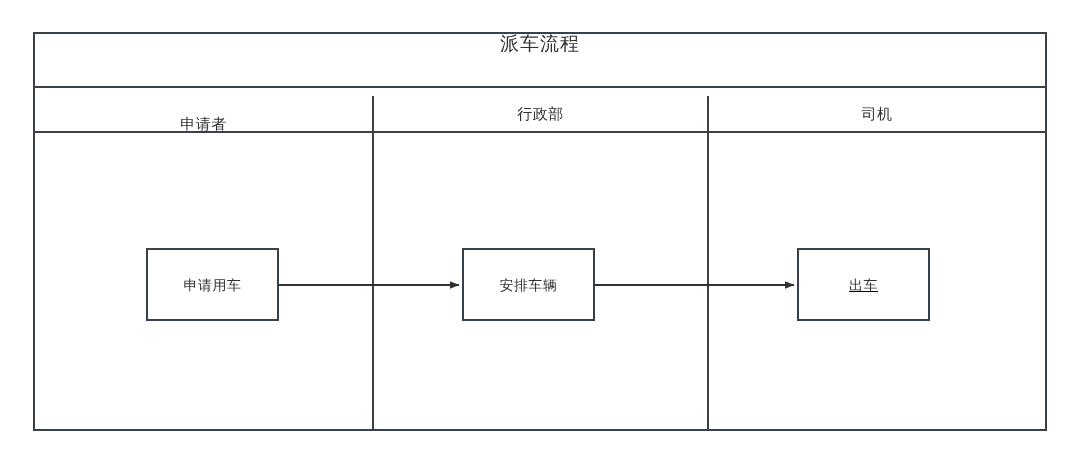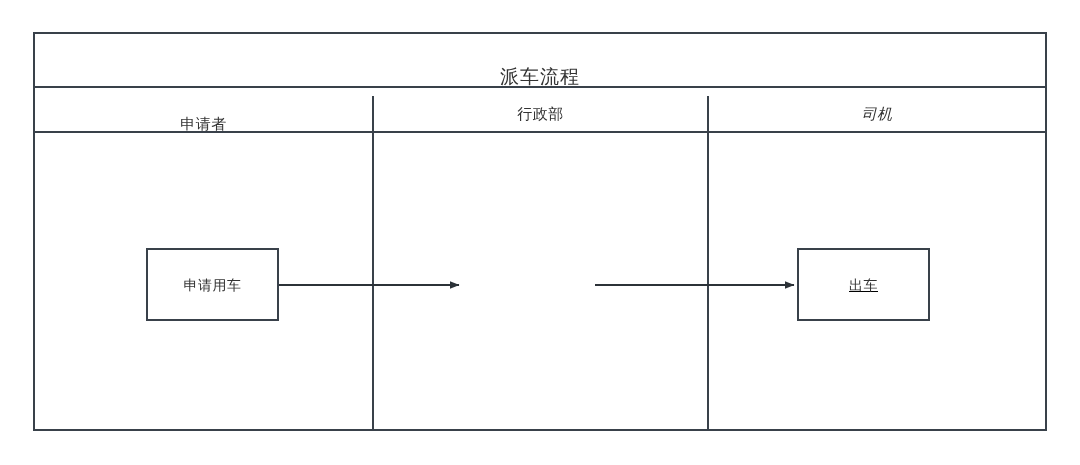--- a/index.html
+++ b/index.html
@@ -36,21 +36,21 @@
     display: flex;
     flex-direction: column;
   }
 
   
   .title-row {
     flex: 0 0 54px;
     box-sizing: border-box;
     border-bottom: 2px solid #39414a;
     display: flex;
-    align-items: flex-end;
+    align-items: flex-start;
     justify-content: center;
   }
   .title-text {
     font-size: 19px;
     color: #333333;
     letter-spacing: 1px;
     line-height: 1;
   }
 
   
@@ -87,21 +87,21 @@
     box-sizing: border-box;
     position: relative;
   }
   .lane-body + .lane-body {
     border-left: 2px solid #39414a;
   }
 
   
   .lane-w-1 { flex: 0 0 337px; margin-top: 28px; }
   .lane-w-2 { flex: 0 0 335px; }
-  .lane-w-3 { flex: 1 1 auto; font-style: italic; }
+  .lane-w-3 { flex: 1 1 auto; }
 
   
   .flow-layer {
     position: absolute;
     left: 0;
     top: 0;
     width: 1080px;
     height: 465px;
     pointer-events: none;
     padding-left: 28px;
@@ -181,20 +181,23 @@
 
       <line x1="279" y1="285" x2="459" y2="285" stroke="#2c3238" stroke-width="2" marker-end="url(#arrowhead)"></line>
 
       <line x1="595" y1="285" x2="794" y2="285" stroke="#2c3238" stroke-width="2" marker-end="url(#arrowhead)"></line>
     </svg>
 
     <div class="process-box" id="box-apply">
       <span class="process-box-text">申请用车</span>
     </div>
 
+    <div class="process-box" id="box-arrange">
+      <span class="process-box-text">安排车辆</span>
+    </div>
 
     <div class="process-box" id="box-dispatch">
       <span class="process-box-text">出车</span>
     </div>
 
   </div>
 
 </div>
 
 </body></html>

